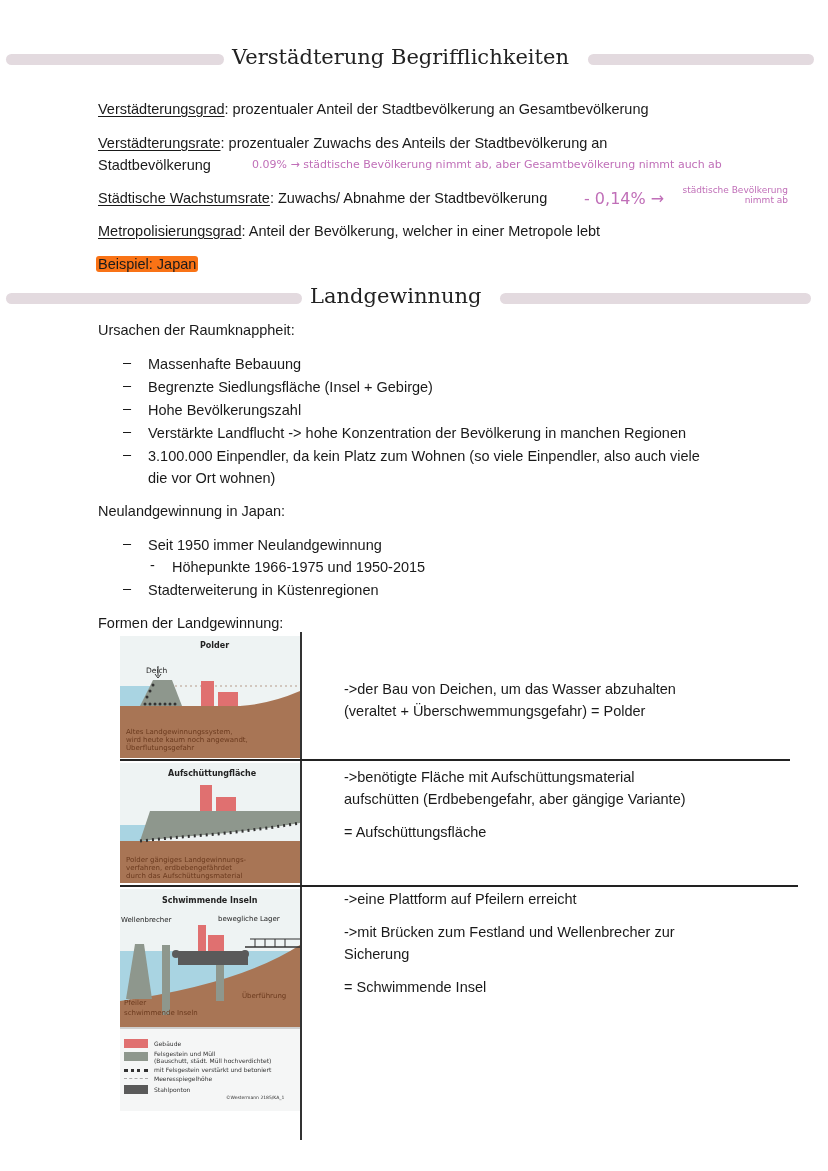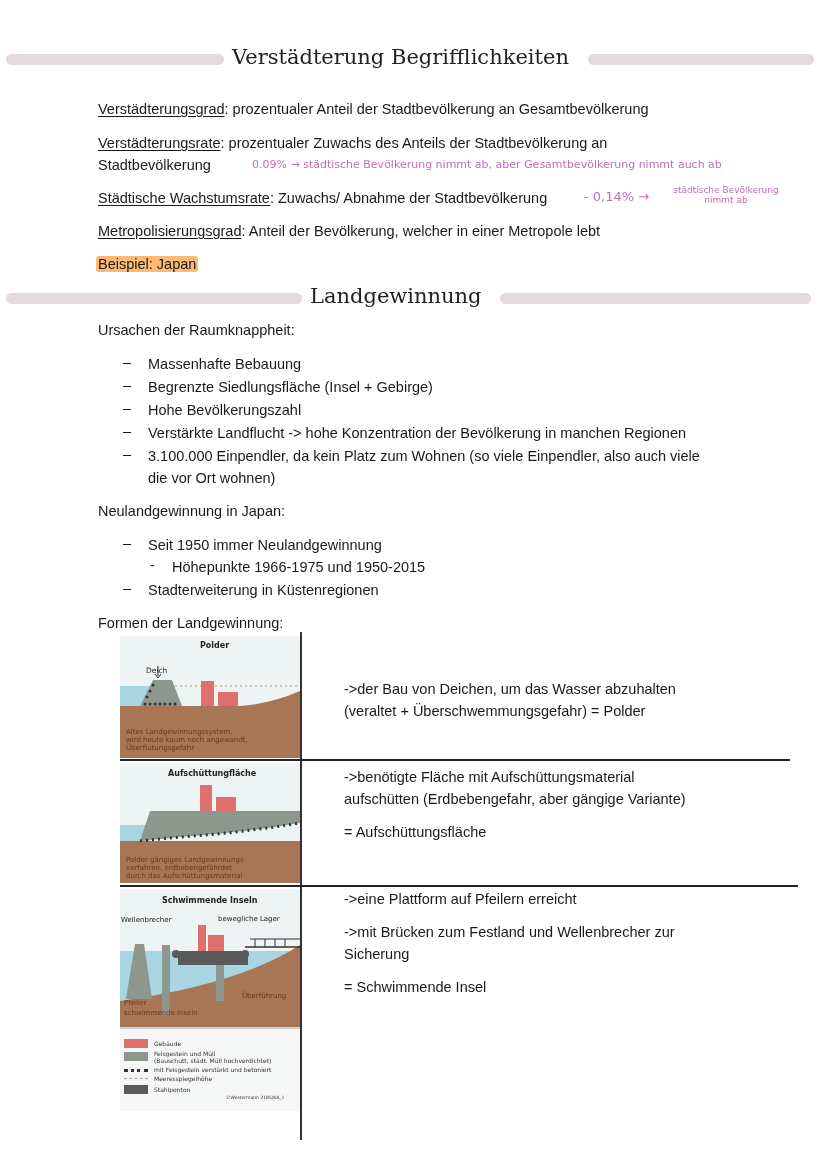--- a/index.html
+++ b/index.html
@@ -3,22 +3,22 @@
 <meta charset="utf-8">
 <style>
   html, body { margin: 0; padding: 0; background: #ffffff; }
   body { width: 828px; height: 1171px; position: relative; overflow: hidden;
          font-family: "Liberation Sans", sans-serif; color: #1a1a1a; }
   .banner-bar { position: absolute; height: 11px; border-radius: 6px; background: #e3dadf; }
   .banner-title { position: absolute; font-family: "DejaVu Serif", serif; font-size: 21px; color: #222; white-space: nowrap; }
   .line { position: absolute; font-size: 14.5px; white-space: nowrap; line-height: 20px; }
   .term { text-decoration: underline; text-underline-offset: 2px; }
   .hand { position: absolute; font-family: "DejaVu Sans", sans-serif; color: #c06fb8; font-size: 11px; white-space: nowrap; }
-  .hand-small { font-size: 9px; text-align: center; line-height: 10px; }
-  .highlight { background: #fdba74; border-radius: 3px; padding: 0 2px; margin-left: -2px; }
+  .hand-small { font-size: 9px; text-align: right; line-height: 10px; }
+  .highlight { background: #f97316; border-radius: 3px; padding: 0 2px; margin-left: -2px; }
   .dash { position: absolute; font-size: 14.5px; }
   .vline { position: absolute; width: 1.5px; background: #333; }
   .hline { position: absolute; height: 1.5px; background: #222; }
   .img-box { position: absolute; overflow: hidden; }
   .img-label { position: absolute; font-family: "DejaVu Sans", sans-serif; font-weight: bold; font-size: 8px; color: #222; white-space: nowrap; }
   .img-text { position: absolute; font-family: "DejaVu Sans", sans-serif; font-size: 7px; color: #6b3a1e; line-height: 8px; white-space: nowrap; }
   .img-anno { position: absolute; font-family: "DejaVu Sans", sans-serif; font-size: 7.5px; color: #222; white-space: nowrap; }
   .legend-text { position: absolute; font-family: "DejaVu Sans", sans-serif; font-size: 6px; color: #333; white-space: nowrap; line-height: 7px; }
   .swatch { position: absolute; width: 24px; height: 9px; }
 </style>
@@ -35,21 +35,21 @@
 
 <div class="line" style="left:98px; top:133px;">
   <span class="term">Verstädterungsrate</span><span>: prozentualer Zuwachs des Anteils der Stadtbevölkerung an</span>
 </div>
 <div class="line" style="left:98px; top:155px;">Stadtbevölkerung</div>
 <div class="hand" style="left:252px; top:158px;">0.09% → städtische Bevölkerung nimmt ab, aber Gesamtbevölkerung nimmt auch ab</div>
 
 <div class="line" style="left:98px; top:188px;">
   <span class="term">Städtische Wachstumsrate</span><span>: Zuwachs/ Abnahme der Stadtbevölkerung</span>
 </div>
-<div class="hand" style="left:584px; top:189px; font-size:13px;">- 0,14%  →</div>
+<div class="hand" style="left:584px; top:189px; font-size:16px;">- 0,14%  →</div>
 <div class="hand hand-small" style="left:664px; top:185px; width:124px;">
   <div>städtische Bevölkerung</div>
   <div>nimmt ab</div>
 </div>
 
 <div class="line" style="left:98px; top:221px;">
   <span class="term">Metropolisierungsgrad</span><span>: Anteil der Bevölkerung, welcher in einer Metropole lebt</span>
 </div>
 
 <div class="line" style="left:98px; top:254px;">

